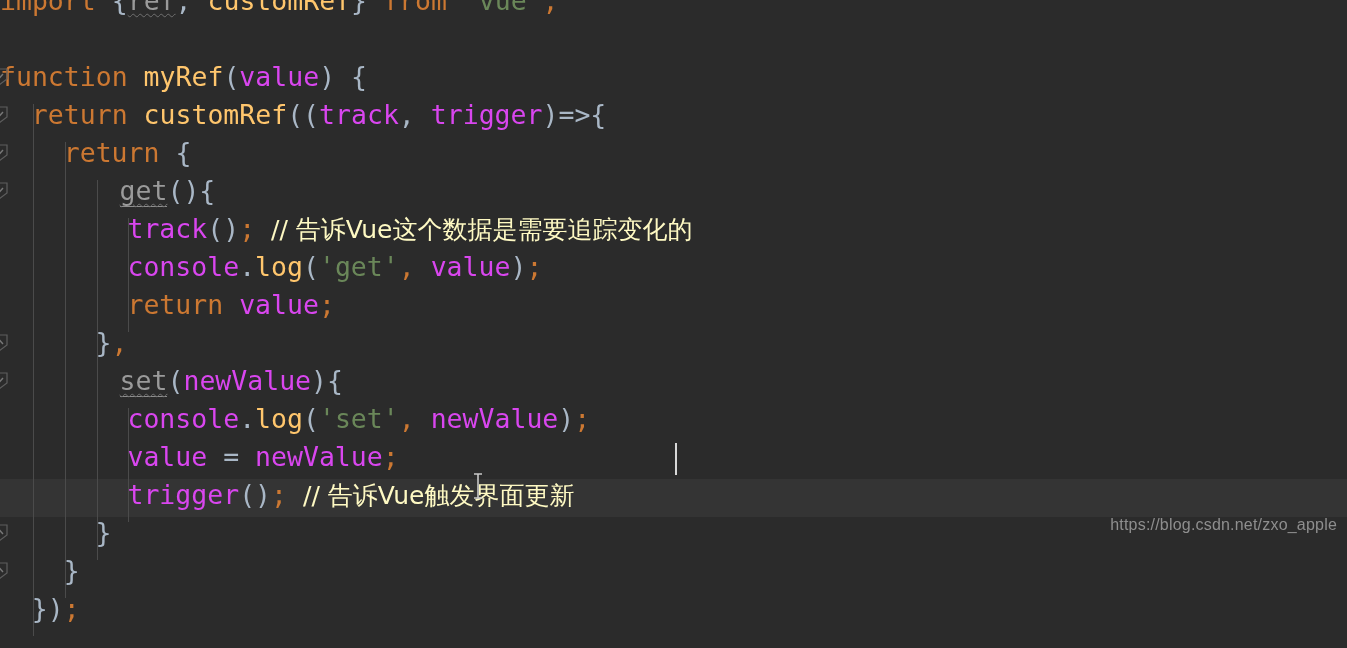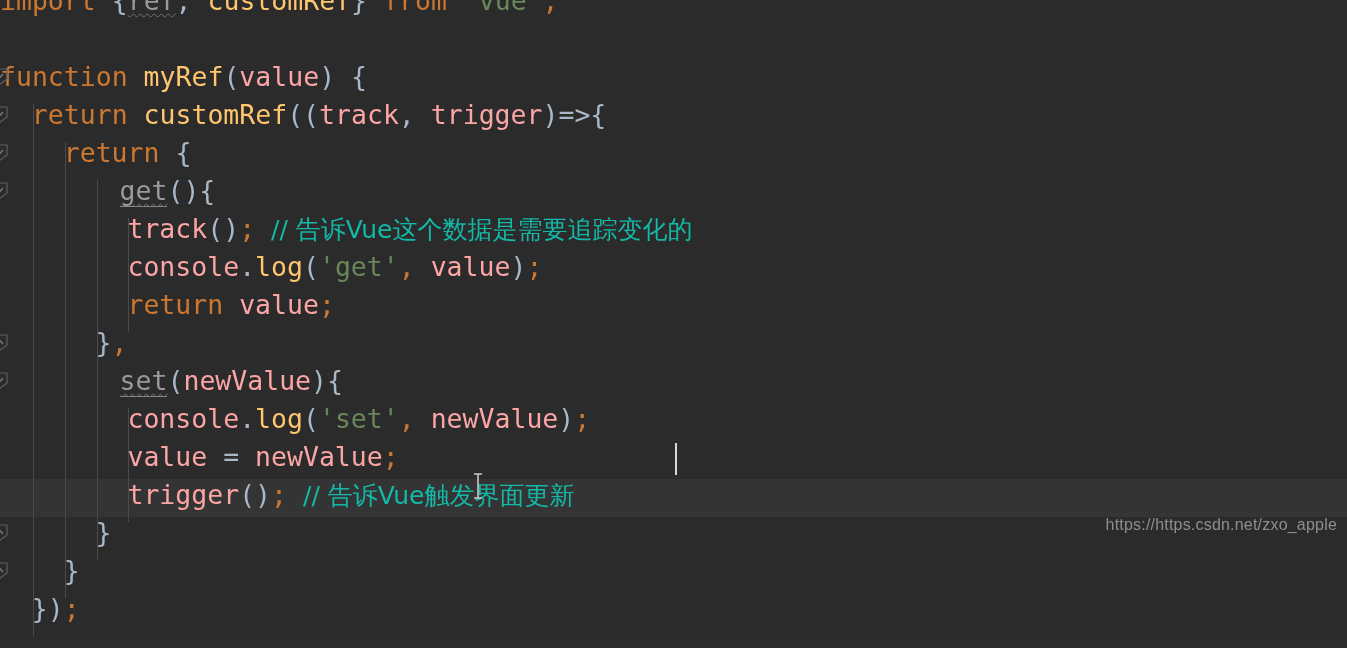--- a/index.html
+++ b/index.html
@@ -71,25 +71,25 @@
     position: absolute;
     left: 0;
     height: 38px;
     white-space: pre;
     padding-left: 0px;
   }
 
   
   .kw      { color: #cc7832; }
   .fn      { color: #ffc66d; }
-  .id      { color: #fca5a5; }
+  .id      { color: #d946ef; }
   .str     { color: #6a8759; }
   .punct   { color: #a9b7c6; }
   .semi    { color: #cc7832; }
-  .cmt     { color: #14b8a6; }
+  .cmt     { color: #fef9c3; }
   .unused  { color: #9a9a9a; }
 
   
   .wavy {
     position: relative;
     text-decoration: underline;
     text-decoration-style: wavy;
     text-decoration-color: #6f6f6f;
     text-decoration-thickness: 1px;
     text-underline-offset: 3px;
@@ -196,14 +196,14 @@
     </div>
 
   <div id="code"><div class="line" style="top: -18px; left: 0px;"><span class="kw">import</span><span class="punct"> </span><span class="punct">{</span><span class="unused wavy">ref</span><span class="punct">,</span><span class="punct"> </span><span class="fn">customRef</span><span class="punct">}</span><span class="punct"> </span><span class="kw">from</span><span class="punct"> </span><span class="str">'vue'</span><span class="semi">;</span></div><div class="line" style="top: 20px; left: 0px;"></div><div class="line" style="top: 58px; left: 0px;"><span class="kw">function</span><span class="punct"> </span><span class="fn">myRef</span><span class="punct">(</span><span class="id">value</span><span class="punct">)</span><span class="punct"> </span><span class="punct">{</span></div><div class="line" style="top: 96px; left: 31.86px;"><span class="kw">return</span><span class="punct"> </span><span class="fn">customRef</span><span class="punct">((</span><span class="id">track</span><span class="punct">,</span><span class="punct"> </span><span class="id">trigger</span><span class="punct">)=&gt;{</span></div><div class="line" style="top: 134px; left: 63.72px;"><span class="kw">return</span><span class="punct"> </span><span class="punct">{</span></div><div class="line" style="top: 172px; left: 95.58px;"><span class="unused wavy dual">get</span><span class="punct">(){</span></div><div class="line" style="top: 210px; left: 127.44px;"><span class="id">track</span><span class="punct">()</span><span class="semi">;</span><span class="punct"> </span><span class="cmt cjk">// 告诉Vue这个数据是需要追踪变化的</span></div><div class="line" style="top: 248px; left: 127.44px;"><span class="id">console</span><span class="punct">.</span><span class="fn">log</span><span class="punct">(</span><span class="str">'get'</span><span class="semi">,</span><span class="punct"> </span><span class="id">value</span><span class="punct">)</span><span class="semi">;</span></div><div class="line" style="top: 286px; left: 127.44px;"><span class="kw">return</span><span class="punct"> </span><span class="id">value</span><span class="semi">;</span></div><div class="line" style="top: 324px; left: 95.58px;"><span class="punct">}</span><span class="semi">,</span></div><div class="line" style="top: 362px; left: 95.58px;"><span class="unused wavy dual">set</span><span class="punct">(</span><span class="id">newValue</span><span class="punct">){</span></div><div class="line" style="top: 400px; left: 127.44px;"><span class="id">console</span><span class="punct">.</span><span class="fn">log</span><span class="punct">(</span><span class="str">'set'</span><span class="semi">,</span><span class="punct"> </span><span class="id">newValue</span><span class="punct">)</span><span class="semi">;</span></div><div class="line" style="top: 438px; left: 127.44px;"><span class="id">value</span><span class="punct"> = </span><span class="id">newValue</span><span class="semi">;</span></div><div class="line" style="top: 476px; left: 127.44px;"><span class="id">trigger</span><span class="punct">()</span><span class="semi">;</span><span class="punct"> </span><span class="cmt cjk">// 告诉Vue触发界面更新</span></div><div class="line" style="top: 514px; left: 95.58px;"><span class="punct">}</span></div><div class="line" style="top: 552px; left: 63.72px;"><span class="punct">}</span></div><div class="line" style="top: 590px; left: 31.86px;"><span class="punct">})</span><span class="semi">;</span></div></div>
 
   <div id="caret" style="top: 443px; left: 675px;"></div>
 
   <svg id="mouse-pointer" width="14" height="26" viewBox="0 0 14 26" style="left: 471px; top: 473px;">
     <path d="M3 1 H11 M7 1 V25 M3 25 H11" stroke="#c8c8c8" stroke-width="1.6" fill="none"></path>
   </svg>
 
-  <div id="watermark">https://https.csdn.net/zxo_apple</div>
+  <div id="watermark">https://blog.csdn.net/zxo_apple</div>
 </div>
 
 </body></html>

